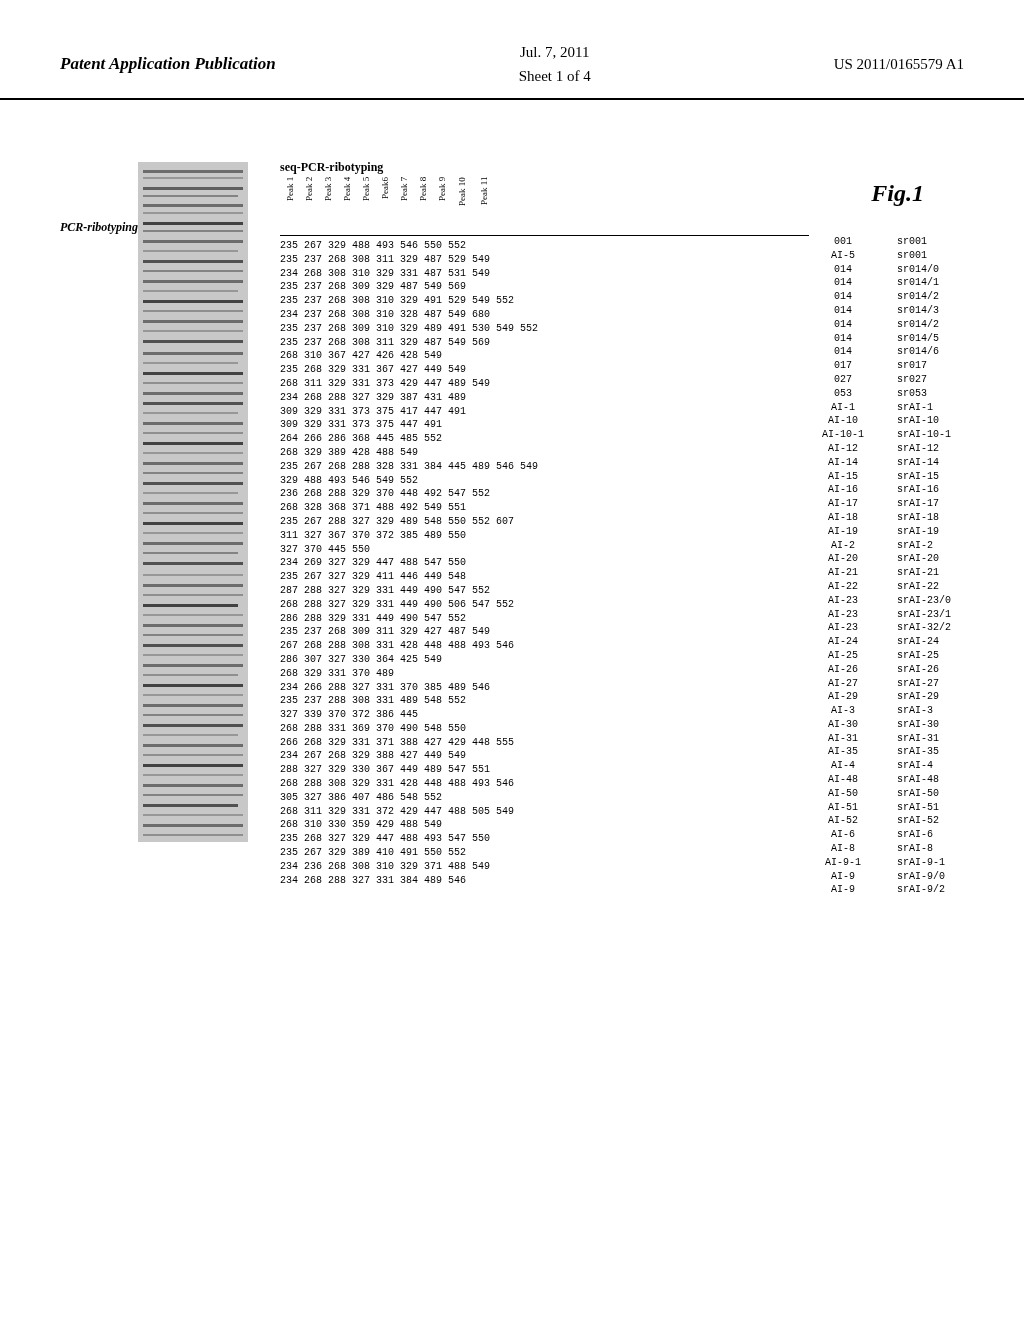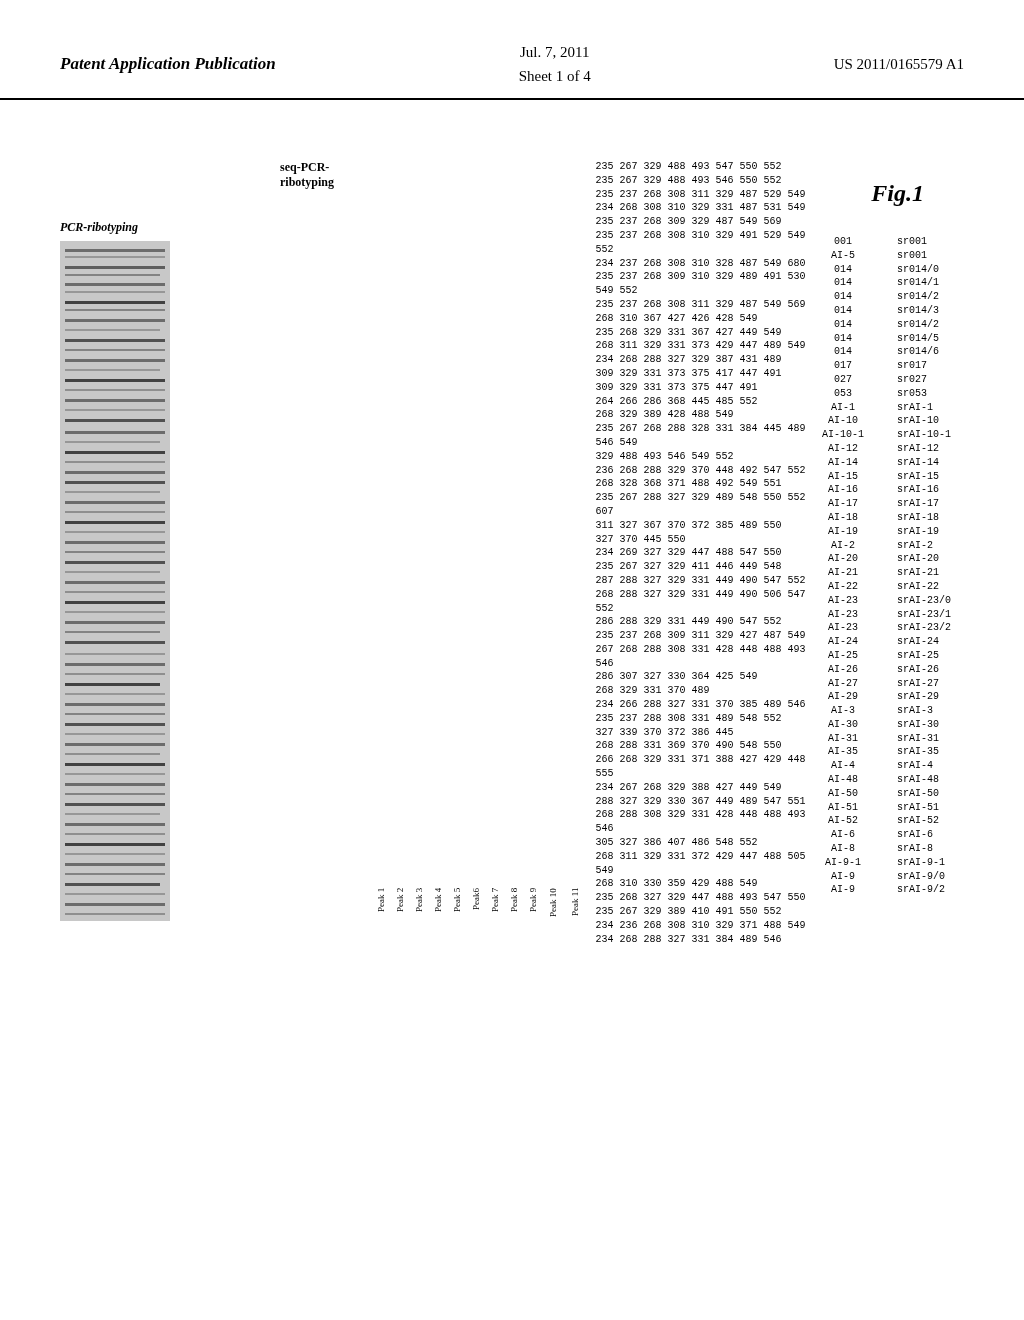--- a/index.html
+++ b/index.html
@@ -72,21 +72,21 @@
       <span>US 2011/0165579 A1</span>
     </div>
   </div>
 
   <div class="main-content">
 
     <div class="figure-label">Fig.1</div>
 
     <div style="display:flex; flex-direction:row; align-items:flex-start; margin-top:40px;">
 
-      <div style="display:flex; flex-direction:column; align-items:flex-start; width:215px; padding-top:0px;">
+      <div style="display:flex; align-items:flex-start; width:215px; padding-top:0px;">
 
         <div style="font-size:12px; font-weight:bold; font-style:italic; margin-bottom:4px; padding-top:60px; writing-mode:horizontal-tb; white-space:nowrap;">PCR-ribotyping</div>
 
         <svg width="110" height="680" style="display:block; margin-top:2px;">
           <rect width="110" height="680" fill="#c8c8c8"></rect>
 
           <rect x="5" y="8" width="100" height="3" fill="#444" opacity="0.7"></rect>
           <rect x="5" y="15" width="100" height="2" fill="#666" opacity="0.5"></rect>
           <rect x="5" y="25" width="100" height="3" fill="#444" opacity="0.8"></rect>
           <rect x="5" y="33" width="95" height="2" fill="#555" opacity="0.6"></rect>
@@ -150,42 +150,41 @@
           <rect x="5" y="612" width="100" height="2" fill="#666" opacity="0.5"></rect>
           <rect x="5" y="622" width="100" height="3" fill="#444" opacity="0.7"></rect>
           <rect x="5" y="632" width="100" height="2" fill="#555" opacity="0.6"></rect>
           <rect x="5" y="642" width="95" height="3" fill="#333" opacity="0.8"></rect>
           <rect x="5" y="652" width="100" height="2" fill="#666" opacity="0.5"></rect>
           <rect x="5" y="662" width="100" height="3" fill="#444" opacity="0.7"></rect>
           <rect x="5" y="672" width="100" height="2" fill="#555" opacity="0.5"></rect>
         </svg>
       </div>
 
-      <div style="flex:1; display:flex; flex-direction:row; padding-left:0px;">
+      <div style="flex:1; display:flex; flex-direction:column; padding-left:0px;">
 
         <div style="font-size:12px; font-weight:bold; margin-bottom:2px; padding-left:5px;">seq-PCR-ribotyping</div>
 
         <div style="display:flex; flex-direction:row; align-items:flex-end; margin-bottom:3px; padding-left:5px;">
           <div style="font-size:9px; writing-mode:vertical-rl; text-orientation:mixed; transform:rotate(180deg); height:55px; width:19px; display:flex; align-items:center; justify-content:flex-end;">Peak 1</div>
           <div style="font-size:9px; writing-mode:vertical-rl; text-orientation:mixed; transform:rotate(180deg); height:55px; width:19px; display:flex; align-items:center; justify-content:flex-end;">Peak 2</div>
           <div style="font-size:9px; writing-mode:vertical-rl; text-orientation:mixed; transform:rotate(180deg); height:55px; width:19px; display:flex; align-items:center; justify-content:flex-end;">Peak 3</div>
           <div style="font-size:9px; writing-mode:vertical-rl; text-orientation:mixed; transform:rotate(180deg); height:55px; width:19px; display:flex; align-items:center; justify-content:flex-end;">Peak 4</div>
           <div style="font-size:9px; writing-mode:vertical-rl; text-orientation:mixed; transform:rotate(180deg); height:55px; width:19px; display:flex; align-items:center; justify-content:flex-end;">Peak 5</div>
           <div style="font-size:9px; writing-mode:vertical-rl; text-orientation:mixed; transform:rotate(180deg); height:55px; width:19px; display:flex; align-items:center; justify-content:flex-end;">Peak6</div>
           <div style="font-size:9px; writing-mode:vertical-rl; text-orientation:mixed; transform:rotate(180deg); height:55px; width:19px; display:flex; align-items:center; justify-content:flex-end;">Peak 7</div>
           <div style="font-size:9px; writing-mode:vertical-rl; text-orientation:mixed; transform:rotate(180deg); height:55px; width:19px; display:flex; align-items:center; justify-content:flex-end;">Peak 8</div>
           <div style="font-size:9px; writing-mode:vertical-rl; text-orientation:mixed; transform:rotate(180deg); height:55px; width:19px; display:flex; align-items:center; justify-content:flex-end;">Peak 9</div>
           <div style="font-size:9px; writing-mode:vertical-rl; text-orientation:mixed; transform:rotate(180deg); height:55px; width:22px; display:flex; align-items:center; justify-content:flex-end;">Peak 10</div>
           <div style="font-size:9px; writing-mode:vertical-rl; text-orientation:mixed; transform:rotate(180deg); height:55px; width:22px; display:flex; align-items:center; justify-content:flex-end;">Peak 11</div>
         </div>
 
         <div style="border-top:1px solid #000; margin-left:5px; margin-bottom:3px;"></div>
 
         <div id="data-rows-container" style="font-size:10px; line-height:1.38; font-family:'Courier New',Courier,monospace; padding-left:5px;">
-        <div>235 267 329 488 493 547 550 552</div>
             <div>235 267 329 488 493 546 550 552</div>
             <div>235 237 268 308 311 329 487 529 549</div>
             <div>234 268 308 310 329 331 487 531 549</div>
             <div>235 237 268 309 329 487 549 569</div>
             <div>235 237 268 308 310 329 491 529 549 552</div>
             <div>234 237 268 308 310 328 487 549 680</div>
             <div>235 237 268 309 310 329 489 491 530 549 552</div>
             <div>235 237 268 308 311 329 487 549 569</div>
             <div>268 310 367 427 426 428 549</div>
             <div>235 268 329 331 367 427 449 549</div>
@@ -302,21 +301,21 @@
           <div>srAI-16</div>
           <div>srAI-17</div>
           <div>srAI-18</div>
           <div>srAI-19</div>
           <div>srAI-2</div>
           <div>srAI-20</div>
           <div>srAI-21</div>
           <div>srAI-22</div>
           <div>srAI-23/0</div>
           <div>srAI-23/1</div>
-          <div>srAI-23/2</div>
+          <div>srAI-32/2</div>
           <div>srAI-24</div>
           <div>srAI-25</div>
           <div>srAI-26</div>
           <div>srAI-27</div>
           <div>srAI-29</div>
           <div>srAI-3</div>
           <div>srAI-30</div>
           <div>srAI-31</div>
           <div>srAI-35</div>
           <div>srAI-4</div>

